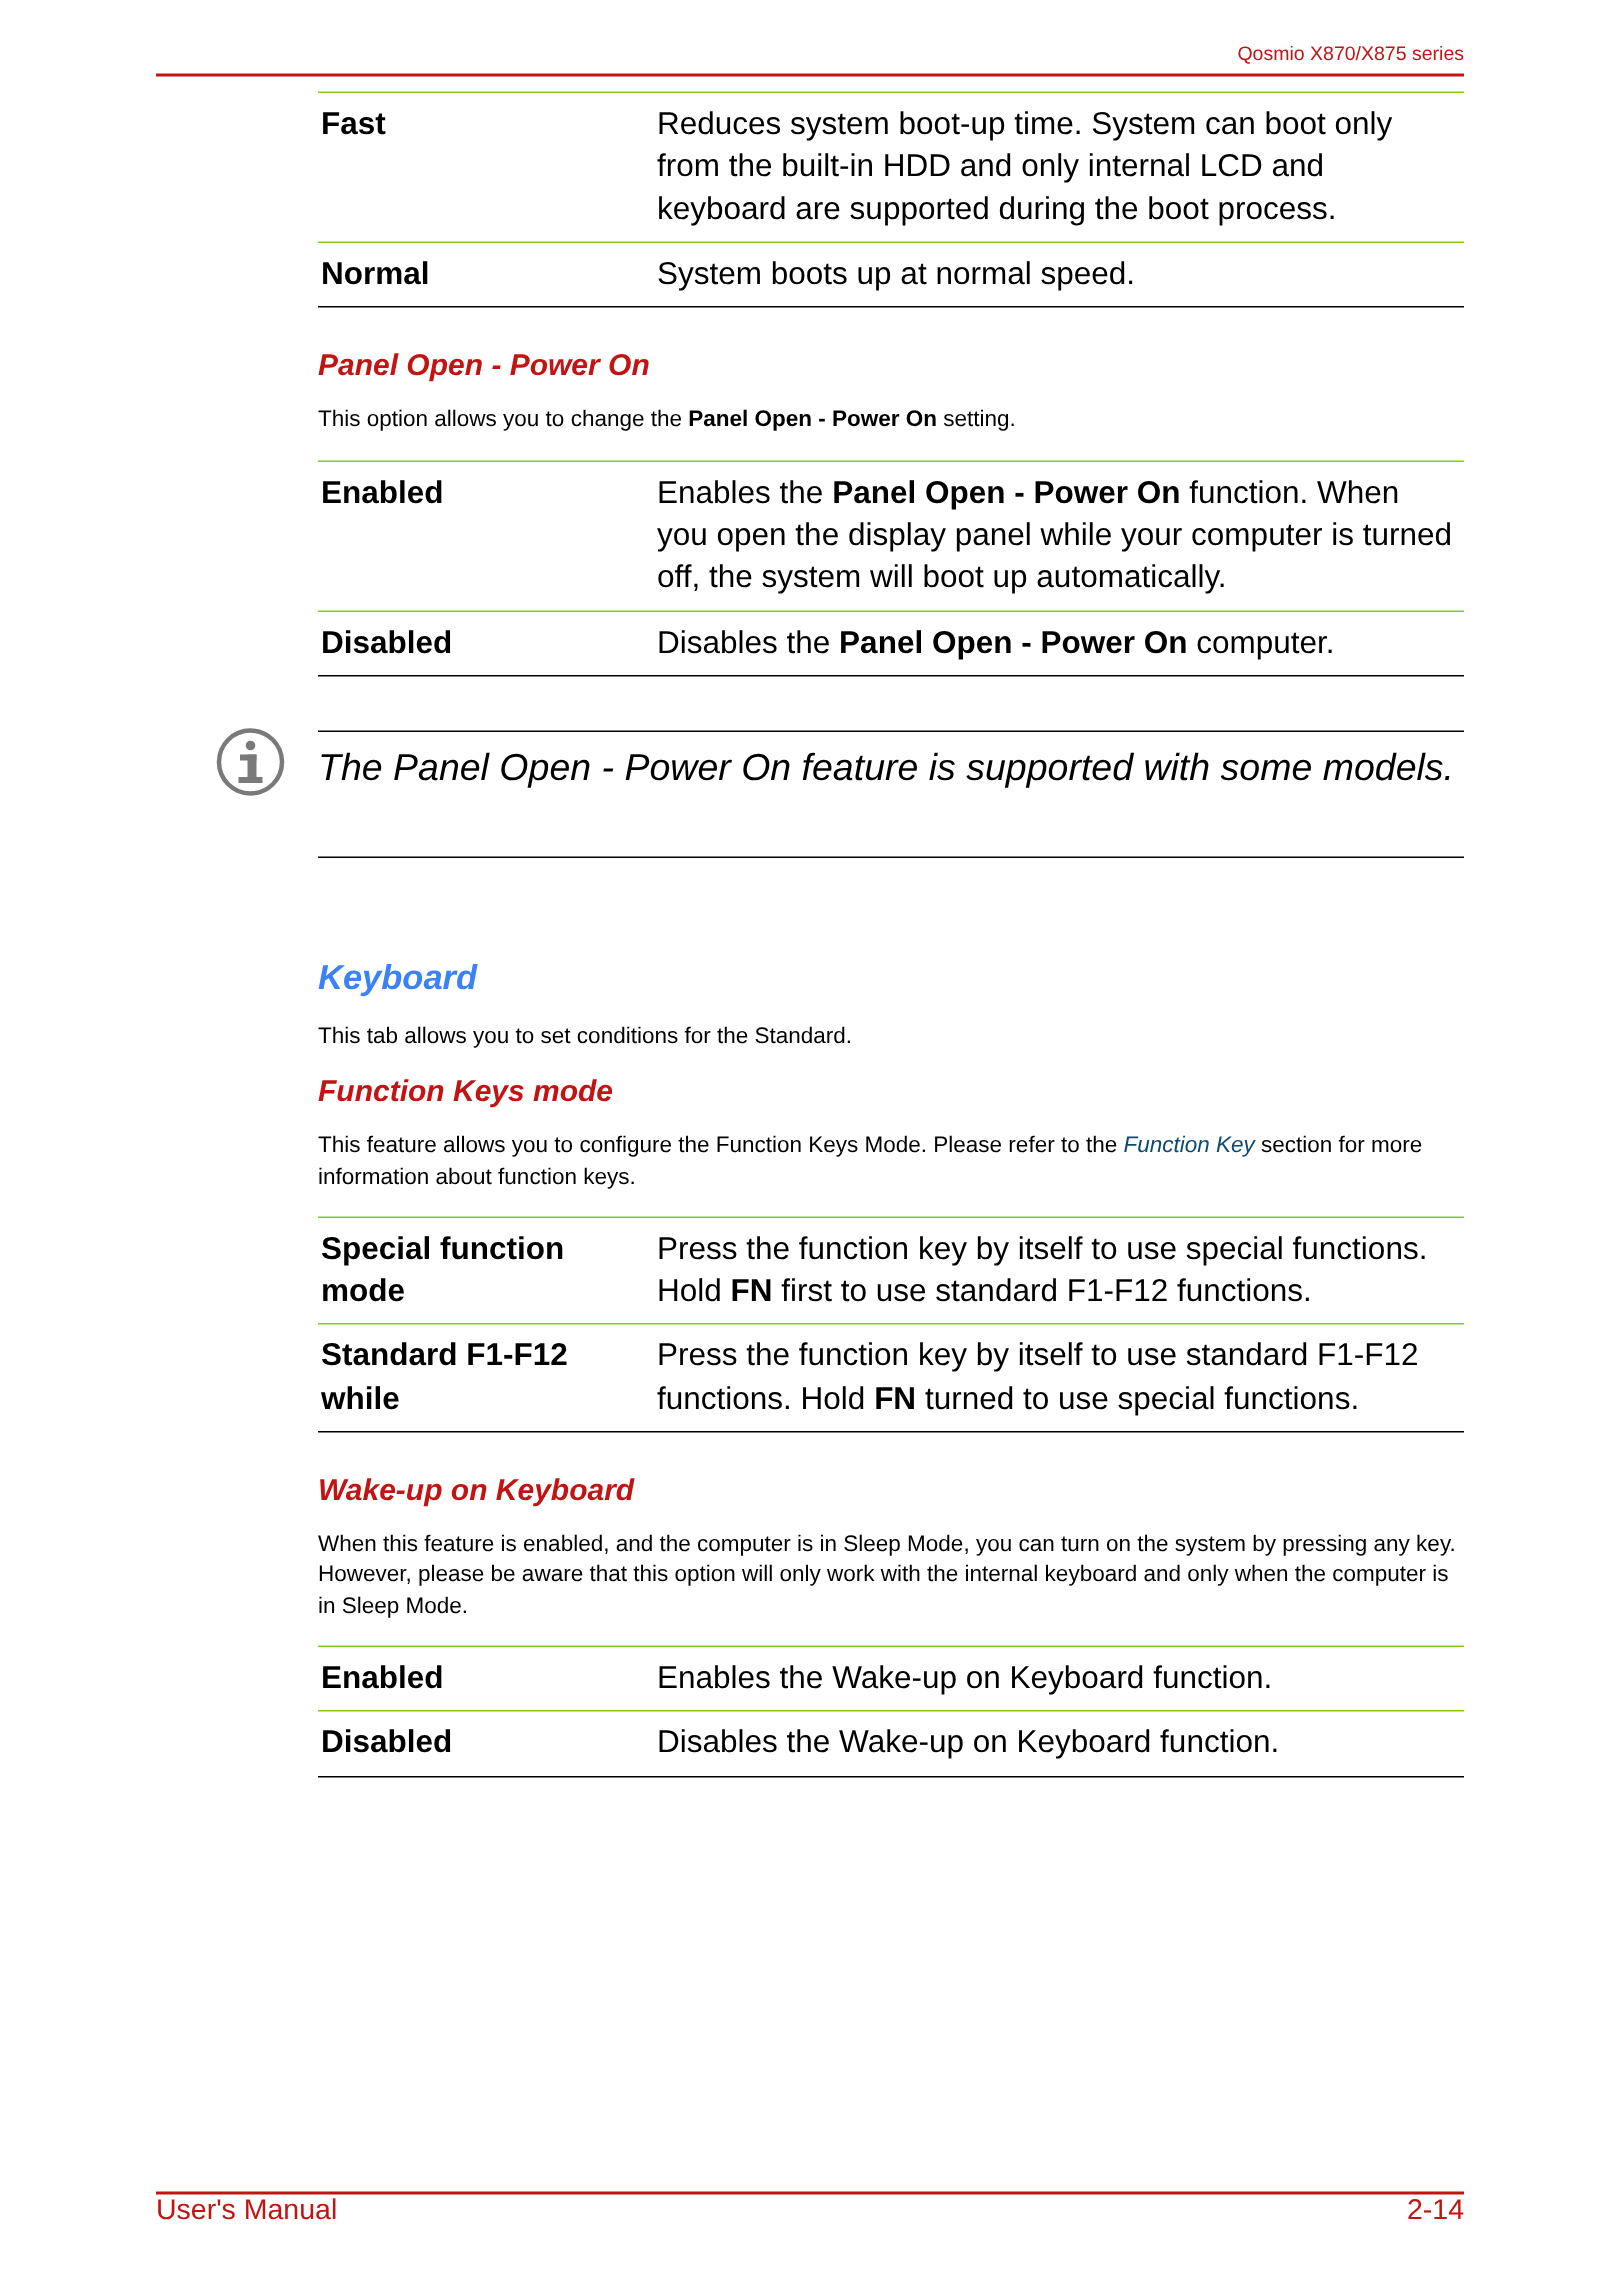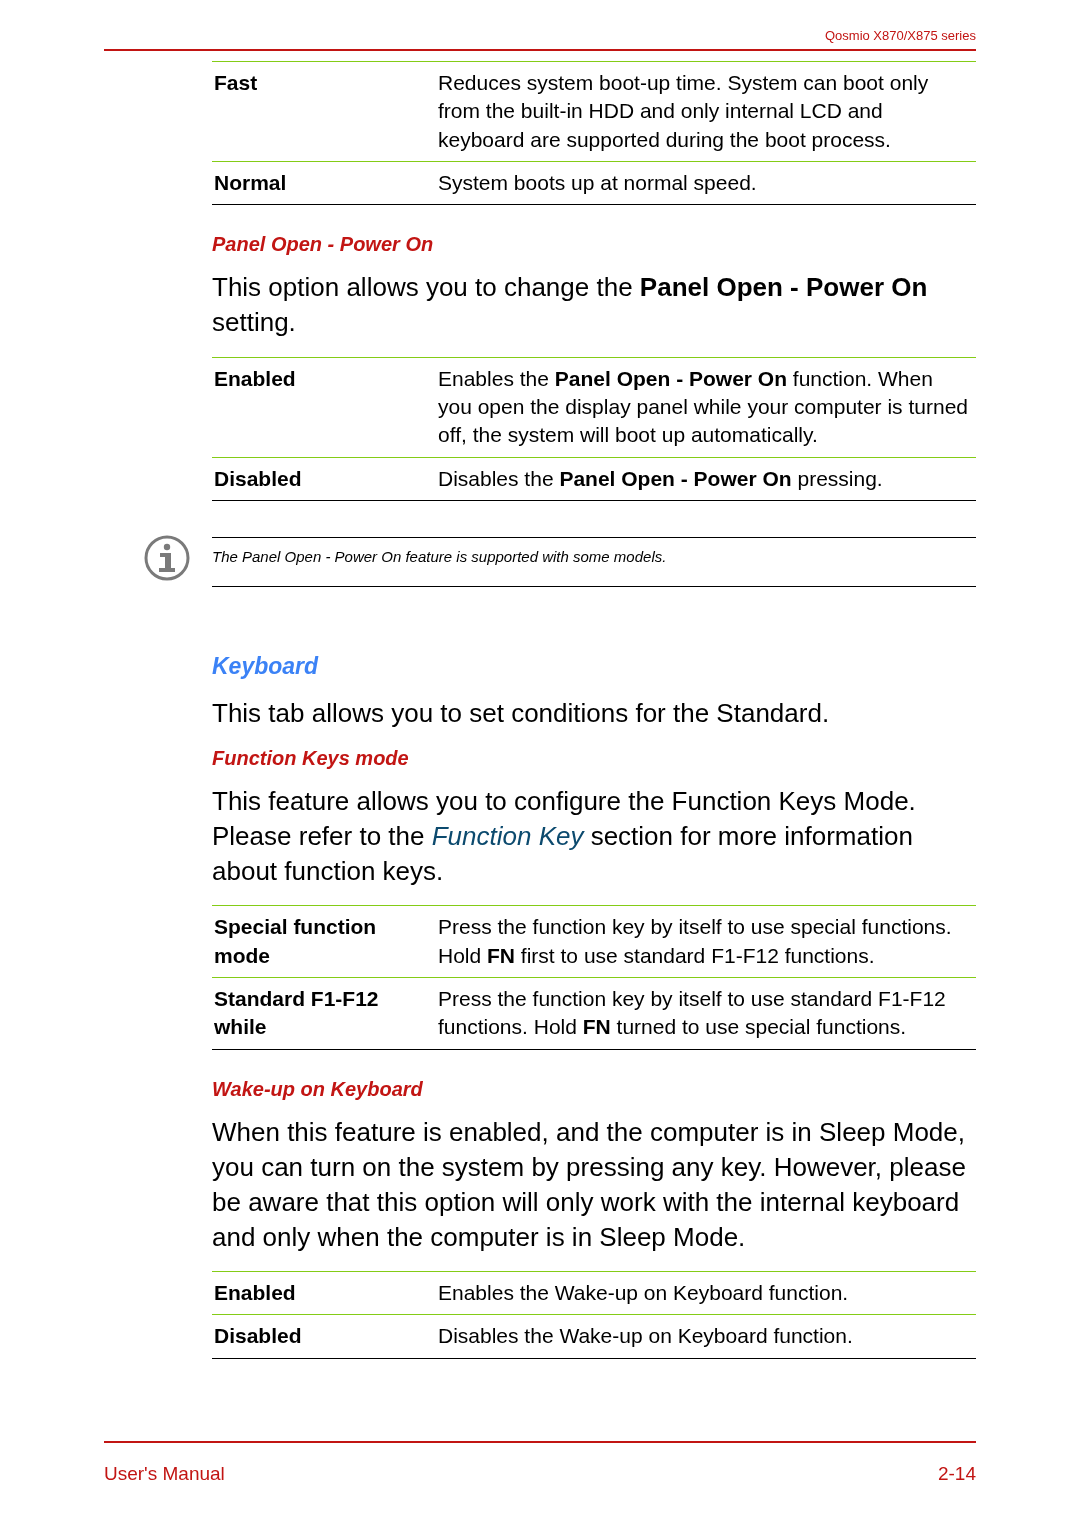--- a/index.html
+++ b/index.html
@@ -56,56 +56,56 @@
     margin: 10px 0 14px 0;
   }
   .section-main {
     color: #3b82f6;
     font-weight: bold;
     font-style: italic;
     font-size: 23px;
     margin: 60px 0 16px 0;
   }
   .para {
-    font-size: 26px;
+    font-size: 15px;
     line-height: 1.35;
     margin-bottom: 16px;
   }
   .para .bold { font-weight: bold; }
   .para .link {
     color: #0c4a6e;
     font-style: italic;
   }
   .desc .bold { font-weight: bold; }
   .note-block {
     position: relative;
     padding-top: 8px;
     padding-bottom: 6px;
     margin-bottom: 8px;
   }
   .note-block .note-text {
     font-style: italic;
-    font-size: 15px;
+    font-size: 25px;
     border-top: 1.5px solid #000;
     border-bottom: 1.5px solid #000;
-    padding: 10px 0 21px 0;
+    padding: 10px 0 44px 0;
   }
   .info-icon {
     position: absolute;
     left: -68px;
     top: 6px;
   }
   .info-icon svg { display: block; }
   .footer {
     position: absolute;
     bottom: 36px;
     left: 104px;
     right: 104px;
     border-top: 2px solid #c21513;
-    padding-top: 20px;
+    padding-top: 0;
     display: flex;
     justify-content: space-between;
     color: #c21513;
     font-size: 19px;
   }
 </style>
 </head>
 <body>
 
 <div class="page">
@@ -135,21 +135,21 @@
       <tbody>
           <tr>
         <td class="term">Enabled</td>
         <td class="desc">
           <span>Enables the </span><span class="bold">Panel Open - Power On</span><span> function. When you open the display panel while your computer is turned off, the system will boot up automatically.</span>
         </td>
       </tr>
       <tr class="last">
         <td class="term">Disabled</td>
         <td class="desc">
-          <span>Disables the </span><span class="bold">Panel Open - Power On</span><span> pressing.</span>
+          <span>Disables the </span><span class="bold">Panel Open - Power On</span><span> computer.</span>
         </td>
       </tr>
     </tbody>
       </table>
 
     <div class="note-block">
       <span class="info-icon">
         <svg width="46" height="46" viewBox="0 0 46 46">
           <circle cx="23" cy="23" r="21" fill="none" stroke="#7a7a7a" stroke-width="3"></circle>
           <circle cx="23" cy="12" r="3.2" fill="#7a7a7a"></circle>

